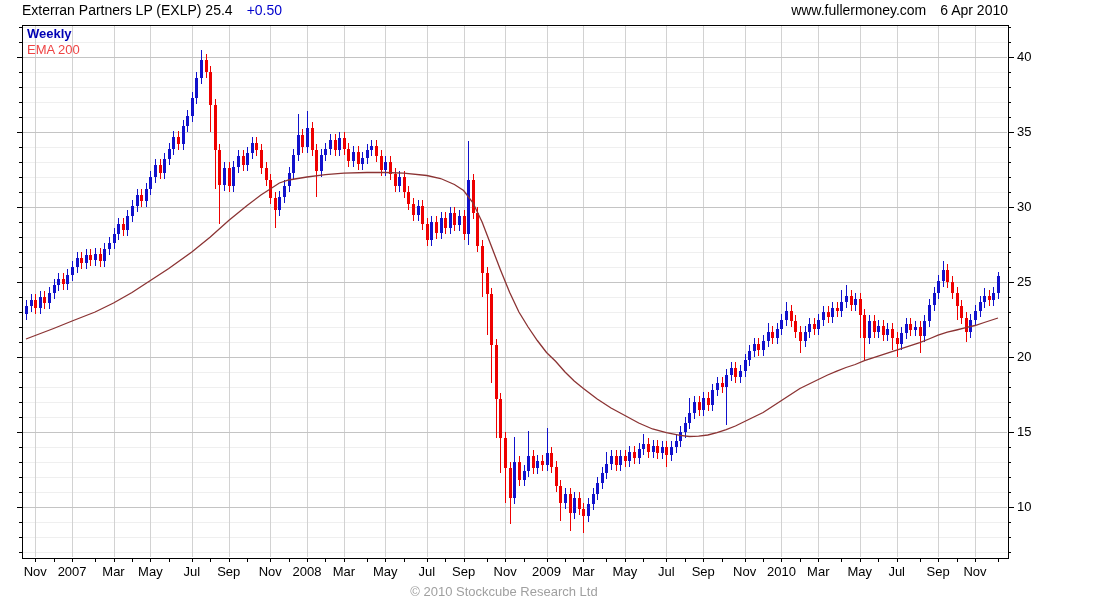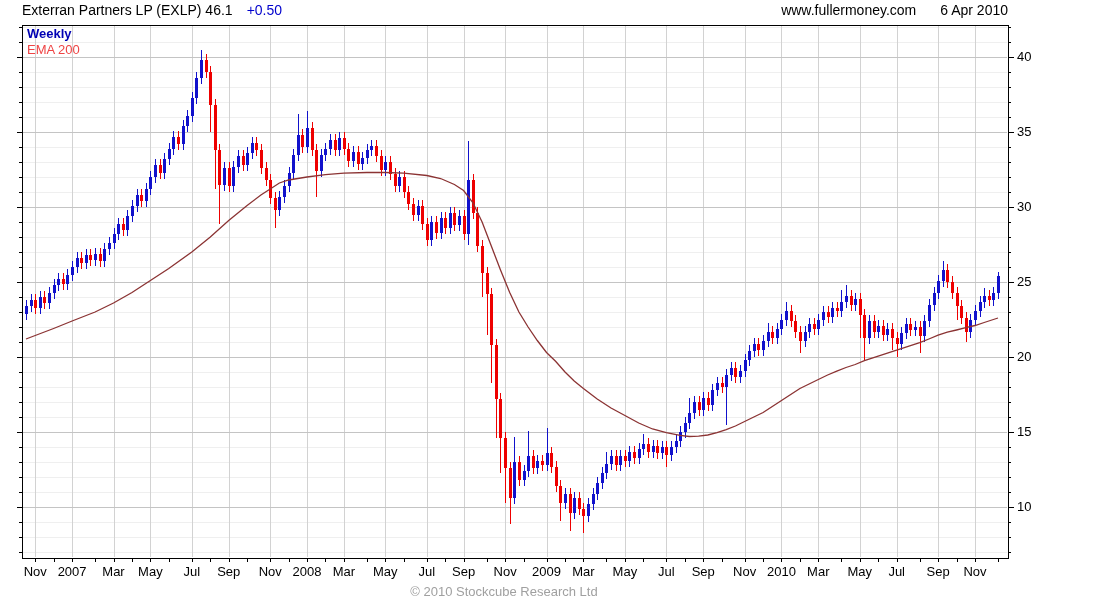--- a/index.html
+++ b/index.html
@@ -1,19 +1,19 @@
 <!DOCTYPE html>
 <html><head>
 <meta charset="utf-8">
 <style>
   html,body{margin:0;padding:0;background:#ffffff;}
   body{width:1100px;height:600px;position:relative;font-family:"Liberation Sans",sans-serif;overflow:hidden;}
   .hdr{position:absolute;top:2px;left:22px;right:92px;display:flex;justify-content:space-between;align-items:baseline;font-size:14px;color:#000;}
   .hdr .left{white-space:nowrap;}
-  .hdr .right{white-space:nowrap;display:flex;gap:24px;text-align:right;}
+  .hdr .right{white-space:nowrap;display:flex;gap:14px;text-align:right;}
   .chg{margin-left:14px;}
   .legend{position:absolute;left:27px;font-size:13px;line-height:14px;white-space:nowrap;}
   .lg1{top:27px;font-weight:bold;}
   .lg2{top:43px;}
   .copyright{position:absolute;top:584px;left:0;width:1008px;text-align:center;font-size:13px;}
   svg{position:absolute;left:0;top:0;}
 </style>
 </head>
 <body>
 
@@ -1090,21 +1090,21 @@
     <text x="781.5" y="576" font-size="13" fill="#000000" text-anchor="middle" font-family="&quot;Liberation Sans&quot;, sans-serif">2010</text>
     <text x="818.3" y="576" font-size="13" fill="#000000" text-anchor="middle" font-family="&quot;Liberation Sans&quot;, sans-serif">Mar</text>
     <text x="859.8" y="576" font-size="13" fill="#000000" text-anchor="middle" font-family="&quot;Liberation Sans&quot;, sans-serif">May</text>
     <text x="896.7" y="576" font-size="13" fill="#000000" text-anchor="middle" font-family="&quot;Liberation Sans&quot;, sans-serif">Jul</text>
     <text x="938.1" y="576" font-size="13" fill="#000000" text-anchor="middle" font-family="&quot;Liberation Sans&quot;, sans-serif">Sep</text>
     <text x="975.0" y="576" font-size="13" fill="#000000" text-anchor="middle" font-family="&quot;Liberation Sans&quot;, sans-serif">Nov</text>
   </svg>
 
 <div class="hdr">
   <span class="left">
-    <span>Exterran Partners LP (EXLP) 46.1</span><span class="chg" style="color: rgb(0, 0, 204);">+0.50</span>
+    <span>Exterran Partners LP (EXLP) 25.4</span><span class="chg" style="color: rgb(0, 0, 204);">+0.50</span>
   </span>
   <span class="right">
     <span>www.fullermoney.com</span>
     <span>6 Apr 2010</span>
   </span>
 </div>
 
 <div class="legend lg1" style="color: rgb(0, 0, 180);">Weekly</div>
 <div class="legend lg2" style="color: #ef4444;">EMA 200</div>
 

